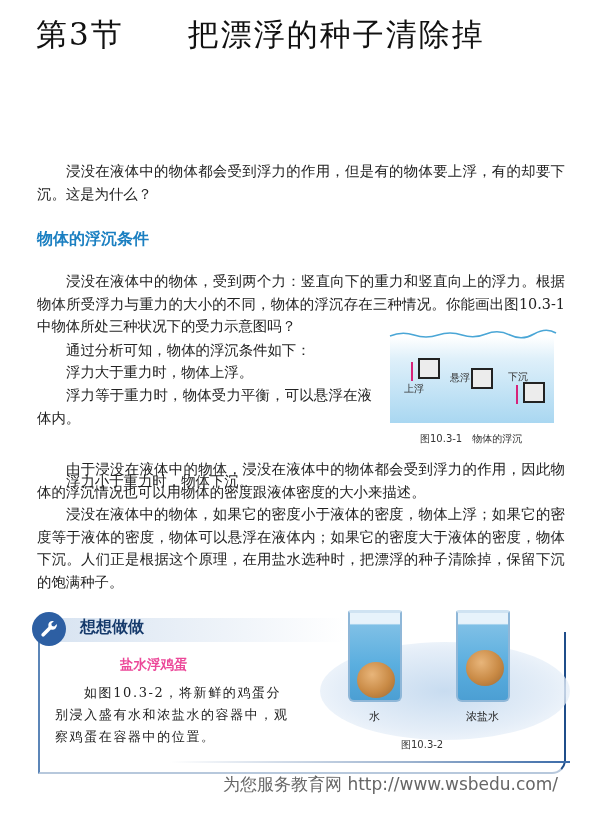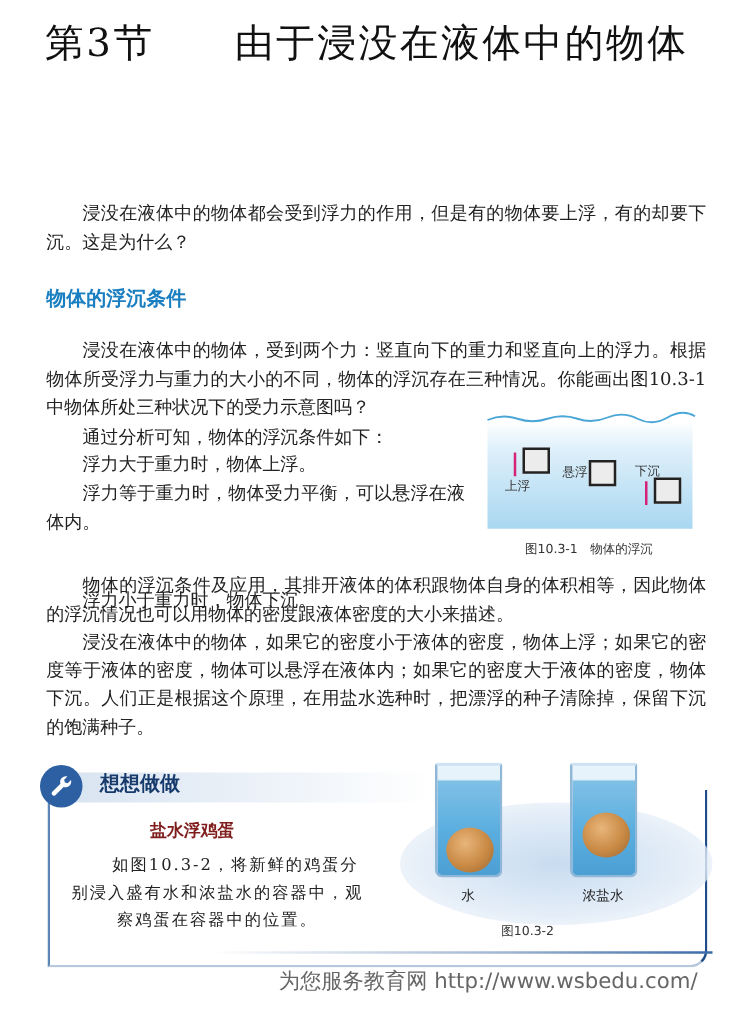--- a/index.html
+++ b/index.html
@@ -67,27 +67,26 @@
       display: flex; align-items: center; justify-content: center;
     }
     .activity .header-label {
       position: absolute; left: 50px; top: 5px;
       font-family: "DejaVu Sans", "Liberation Sans", sans-serif;
       font-size: 16px; font-weight: bold; color: #163a6b;
     }
     .activity .subtitle {
       position: absolute; left: 90px; top: 44px;
       font-family: "DejaVu Sans", "Liberation Sans", sans-serif;
-      font-size: 13.5px; font-weight: bold; color: #7f1d1d;
+      font-size: 13.5px; font-weight: bold; color: #ec4899;
     }
     .activity .body {
       position: absolute; left: 25px; top: 70px; width: 238px;
       font-size: 13px; line-height: 22px; letter-spacing: 1.6px; color: #222;
       text-indent: 29px;
-      text-align: center;
     }
     .activity .ellipse {
       position: absolute; left: 290px; top: 30px; width: 250px; height: 98px;
       border-radius: 50%;
       background: radial-gradient(ellipse at center, #c8dcf0 0%, #e5eef8 60%, rgba(255,255,255,0) 100%);
     }
 
     .beaker {
       position: absolute; width: 54px; height: 92px;
     }
@@ -117,33 +116,33 @@
     .watermark {
       position: absolute; left: 223px; top: 773px;
       font-family: "DejaVu Sans", "Liberation Sans", sans-serif;
       font-size: 17px; color: #666;
     }
   </style>
 </head>
 <body>
 
 <div class="chapter-title">
-  <span class="num">第3节</span><span>由于浸没在液体中的物体</span>
+  <span class="num">第3节</span><span>把漂浮的种子清除掉</span>
 </div>
 
 <p class="para" style="top:160px;font-family:Liberation Serif, serif;">浸没在液体中的物体都会受到浮力的作用，但是有的物体要上浮，有的却要下沉。这是为什么？</p>
 
 <h2 class="section-heading">物体的浮沉条件</h2>
 
 <p class="para" style="top:270px;">浸没在液体中的物体，受到两个力：竖直向下的重力和竖直向上的浮力。根据物体所受浮力与重力的大小的不同，物体的浮沉存在三种情况。你能画出图10.3-1中物体所处三种状况下的受力示意图吗？</p>
 <p class="para narrow" style="top:339px;">通过分析可知，物体的浮沉条件如下：</p>
 <p class="para narrow" style="top:361px;">浮力大于重力时，物体上浮。</p>
 <p class="para narrow" style="top:384px;">浮力等于重力时，物体受力平衡，可以悬浮在液体内。</p>
 <p class="para narrow" style="top:429px;margin-top:41px;">浮力小于重力时，物体下沉。</p>
-<p class="para" style="top:458px;">物体的浮沉条件及应用，其排开液体的体积跟物体自身的体积相等，因此物体的浮沉情况也可以用物体的密度跟液体密度的大小来描述。</p>
+<p class="para" style="top:458px;">由于浸没在液体中的物体，浸没在液体中的物体都会受到浮力的作用，因此物体的浮沉情况也可以用物体的密度跟液体密度的大小来描述。</p>
 <p class="para" style="top:503px;">浸没在液体中的物体，如果它的密度小于液体的密度，物体上浮；如果它的密度等于液体的密度，物体可以悬浮在液体内；如果它的密度大于液体的密度，物体下沉。人们正是根据这个原理，在用盐水选种时，把漂浮的种子清除掉，保留下沉的饱满种子。</p>
 
 <div class="fig1">
   <div class="water"></div>
   <svg class="wave" width="170" height="12">
     <path d="M2 7 Q 14 2, 26 6 T 50 6 T 74 6 T 98 5 T 122 6 T 146 5 T 168 4" fill="none" stroke="#4aa6d6" stroke-width="1.5"></path>
   </svg>
   <div class="arrow" style="left:23px; top:37px; height:19px;"></div>
   <div class="box" style="left:30px; top:33px;"></div>
   <span class="lbl" style="left:16px; top:57px;">上浮</span>

